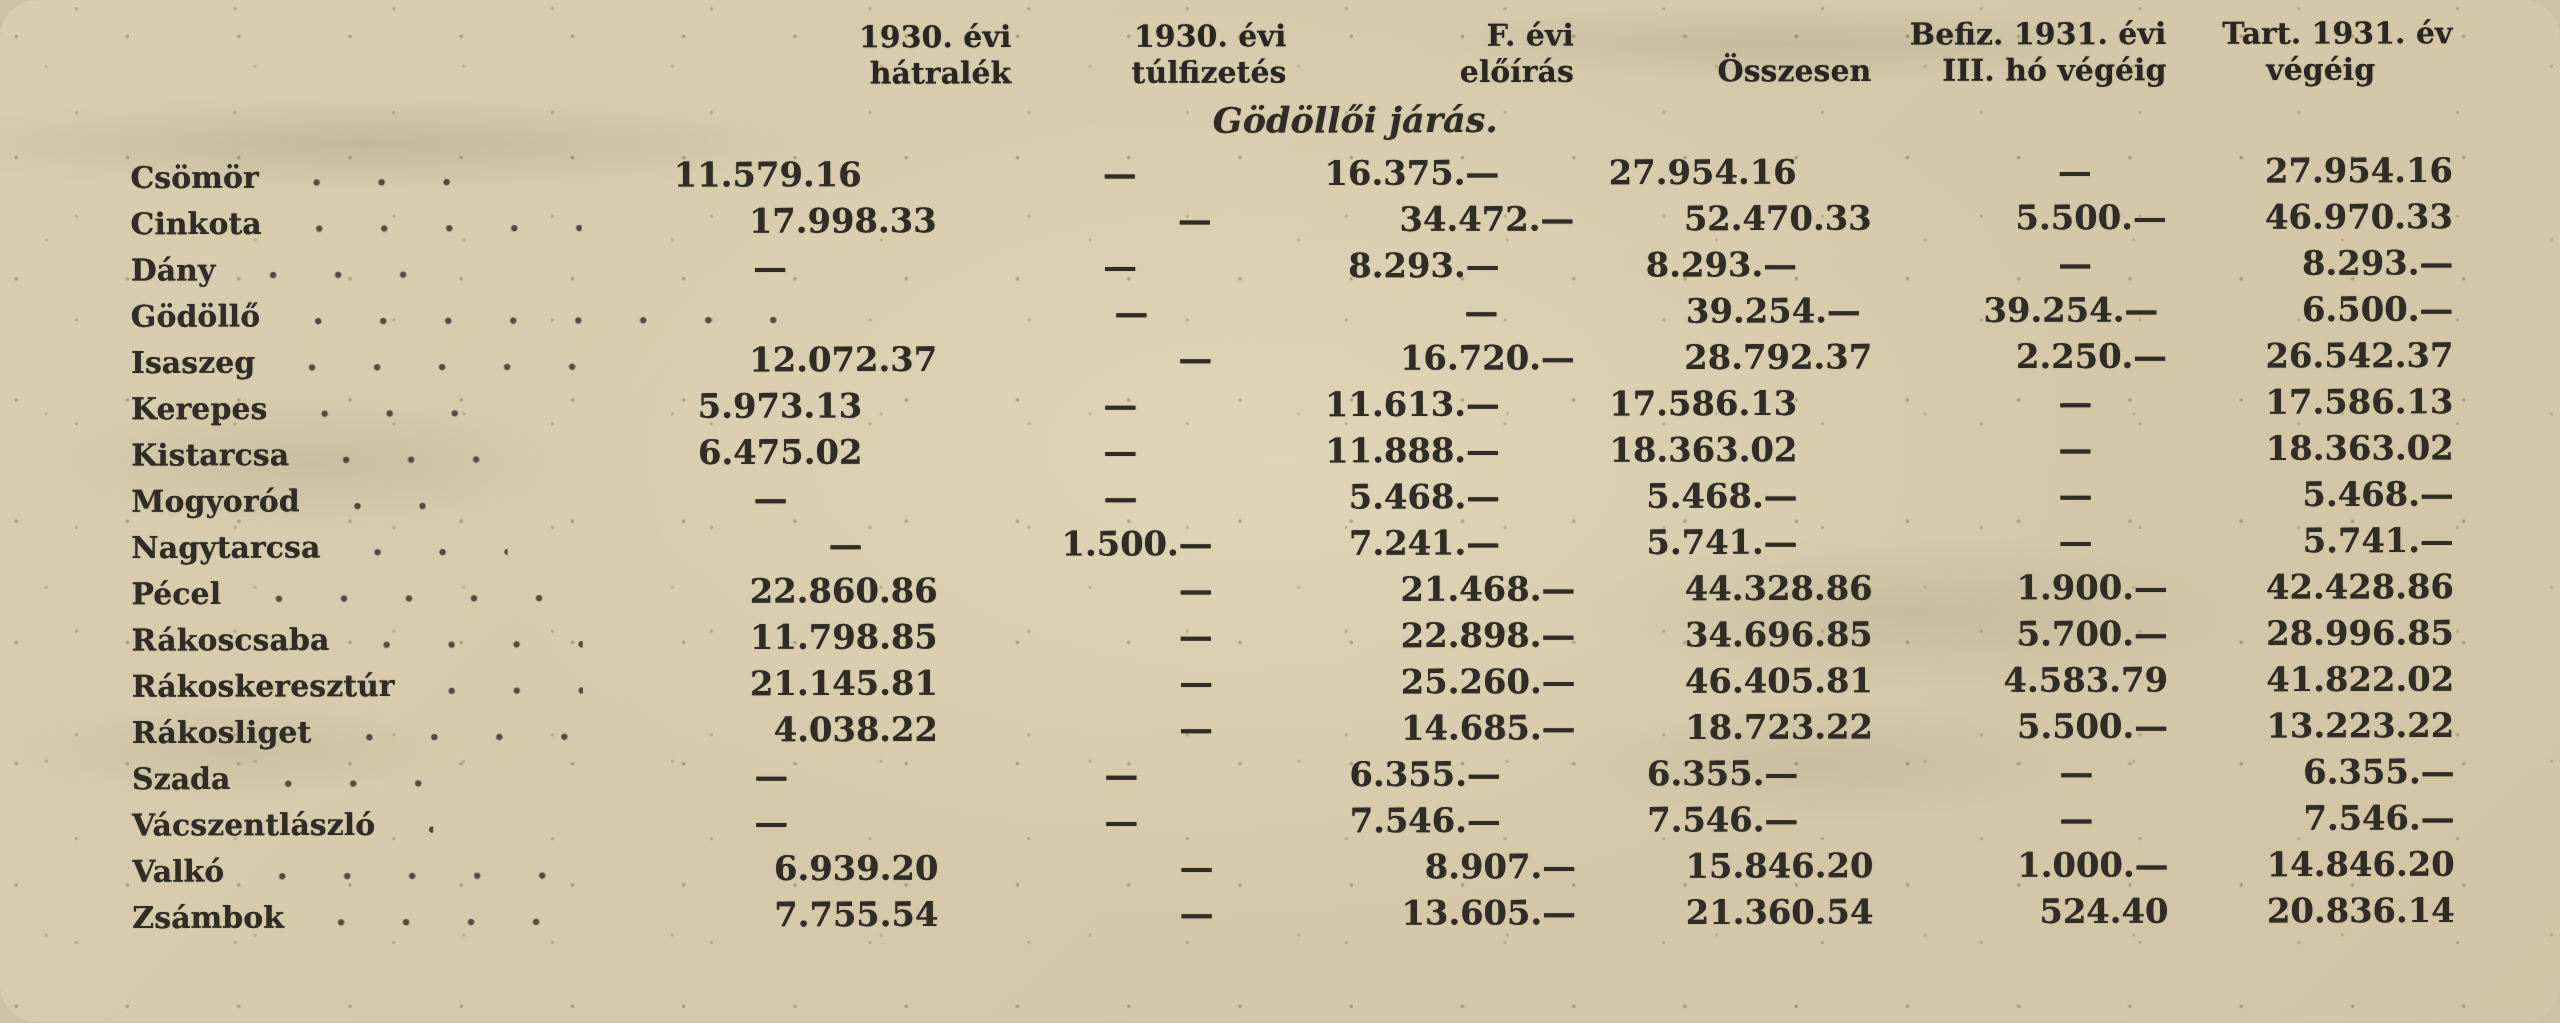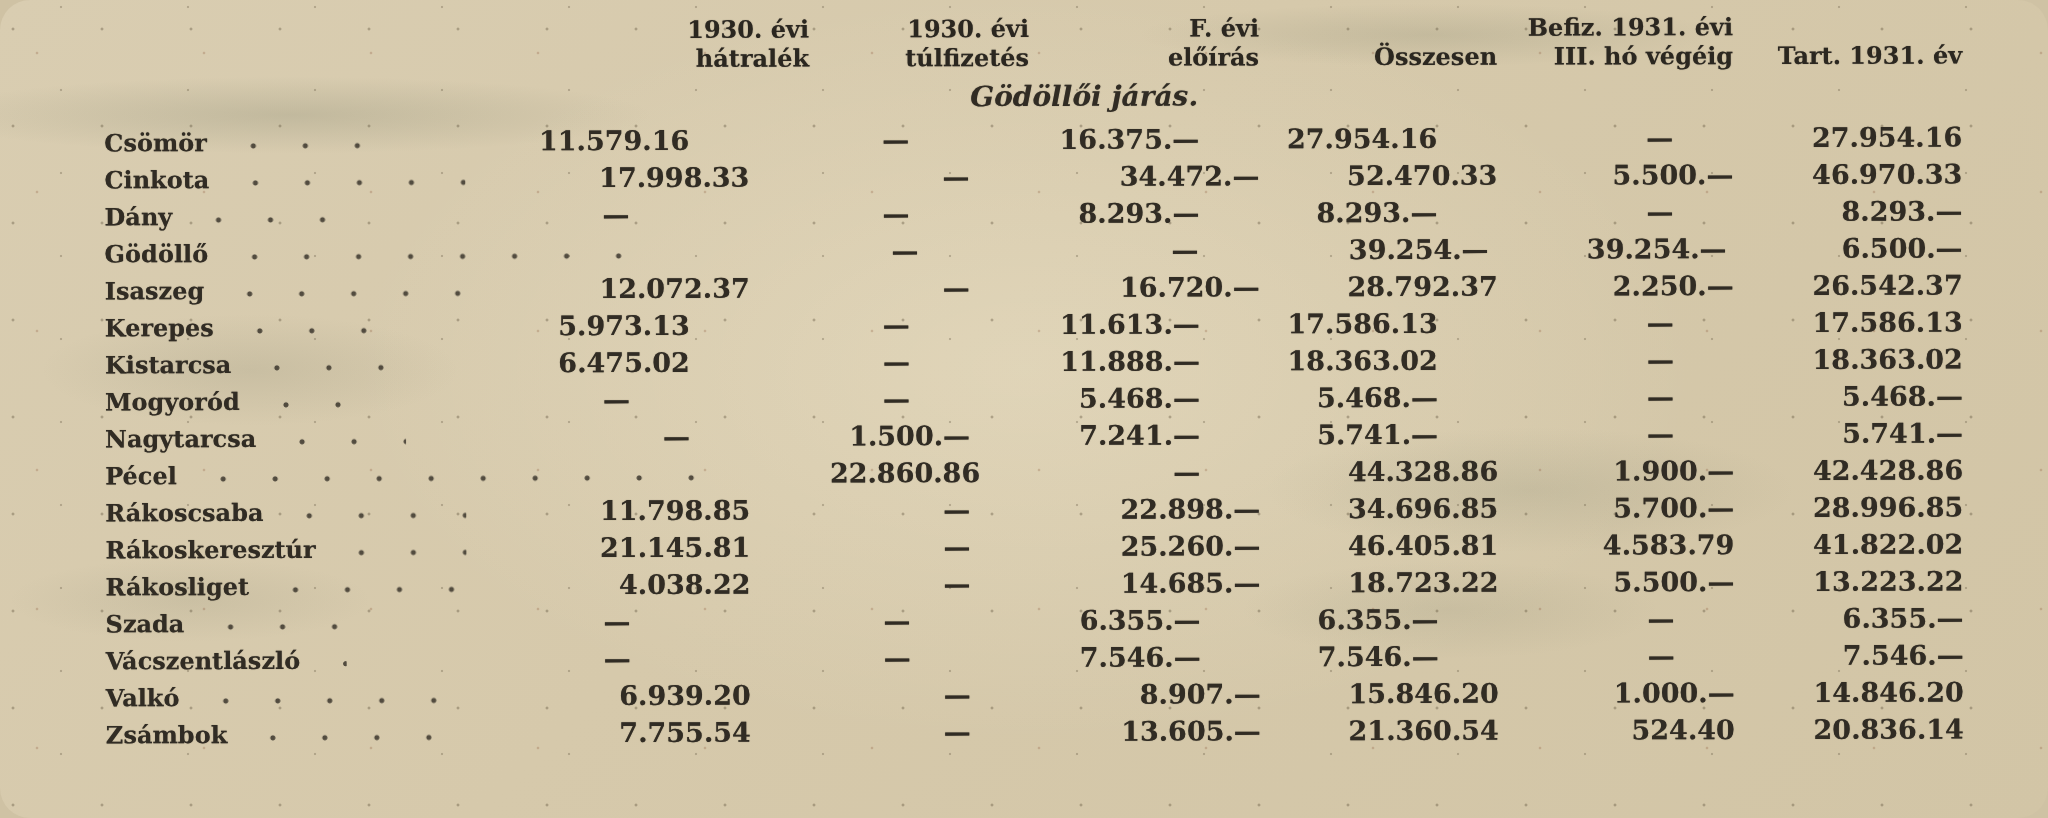--- a/index.html
+++ b/index.html
@@ -86,20 +86,21 @@
       <span class="hcell c4">
         <span class="hline hline1"></span>
         <span class="hline hline2">Összesen</span>
       </span>
       <span class="hcell c5">
         <span class="hline hline1">Befiz. 1931. évi</span>
         <span class="hline hline2">III. hó végéig</span>
       </span>
       <span class="hcell c6">
         <span class="hline hline1">Tart. 1931. év</span>
+        <span class="hline hline2">végéig</span>
       </span>
     </div>
 
     <div class="title-row">
       <span class="district-title">Gödöllői járás.</span>
     </div>
 
     <div class="rows">
   <div class="row">
     <span class="name">Csömör</span>
@@ -197,20 +198,21 @@
     <span class="num c4">5.741.—</span>
     <span class="num c5 dash">—</span>
     <span class="num c6">5.741.—</span>
   </div>
 
   <div class="row">
     <span class="name">Pécel</span>
     <span class="leader"></span>
     <span class="num c1">22.860.86</span>
     <span class="num c2 dash">—</span>
+    <span class="num c3">21.468.—</span>
     <span class="num c4">44.328.86</span>
     <span class="num c5">1.900.—</span>
     <span class="num c6">42.428.86</span>
   </div>
 
   <div class="row">
     <span class="name">Rákoscsaba</span>
     <span class="leader"></span>
     <span class="num c1">11.798.85</span>
     <span class="num c2 dash">—</span>

